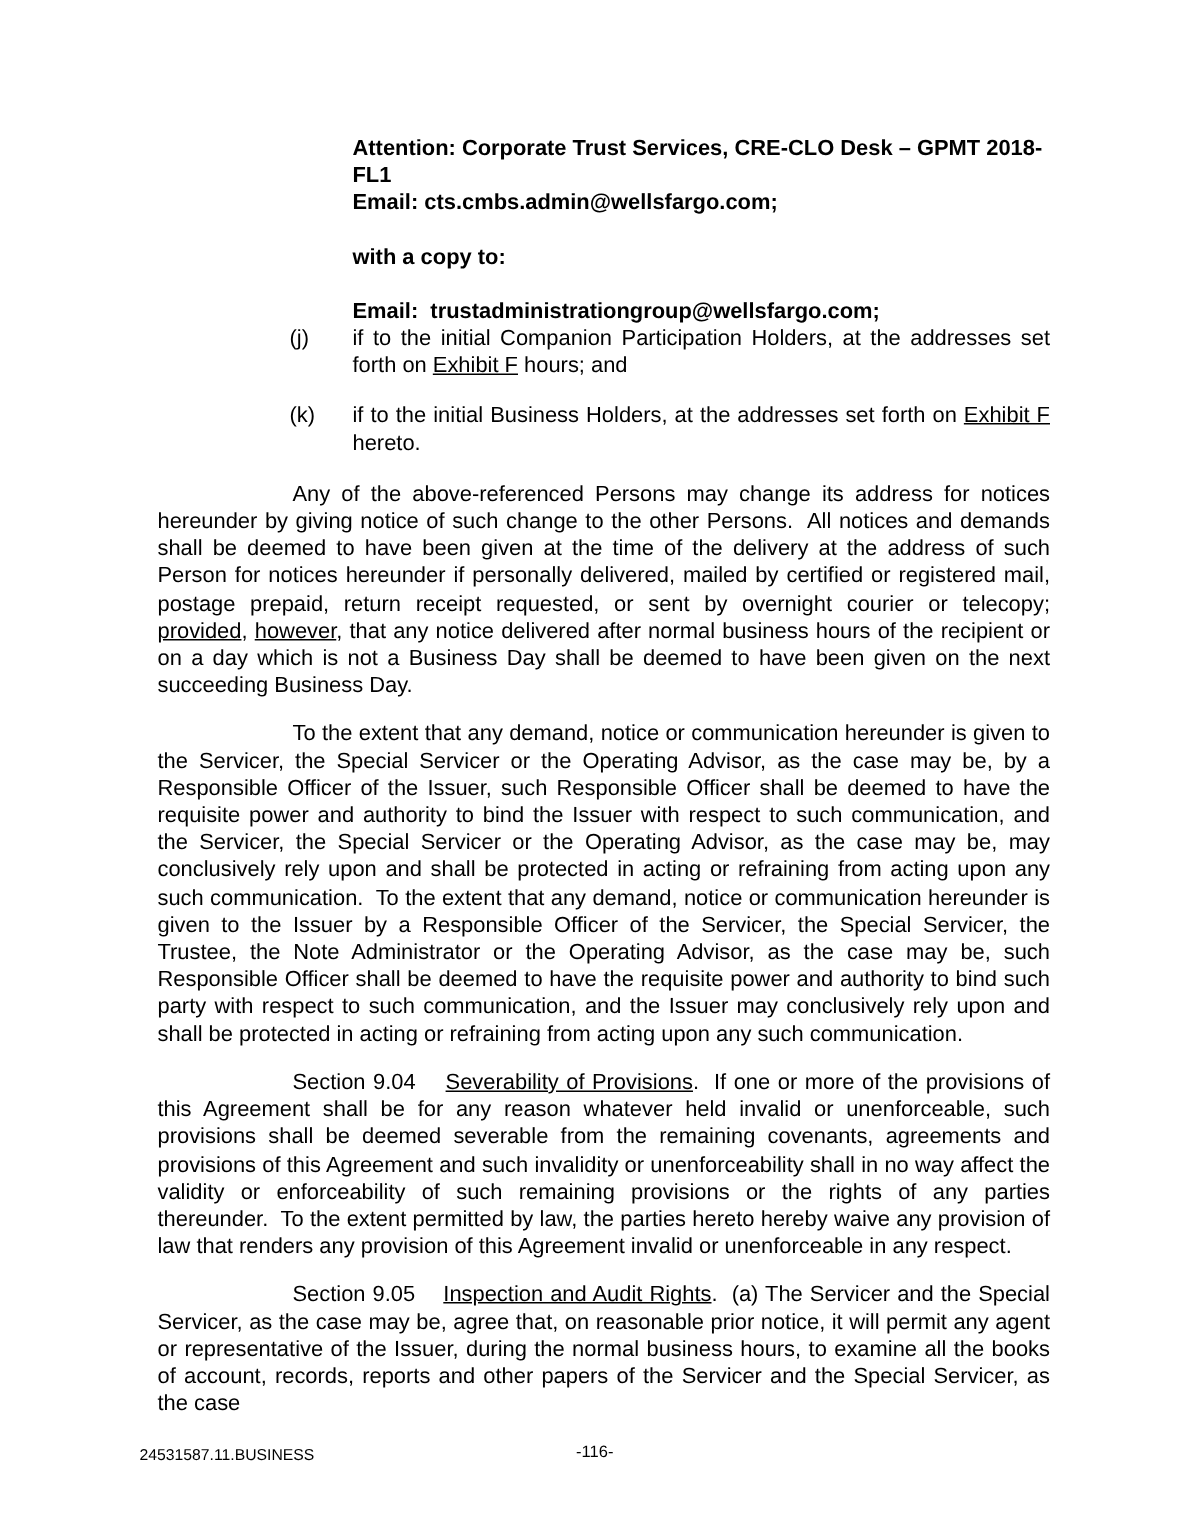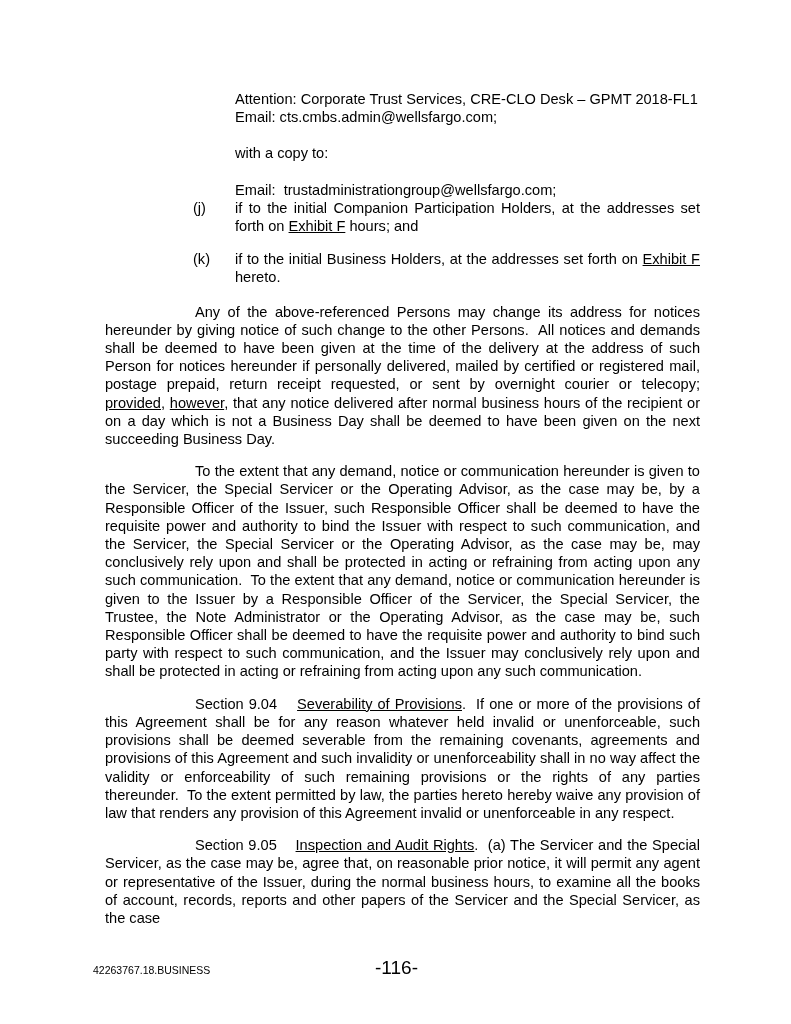--- a/index.html
+++ b/index.html
@@ -16,20 +16,21 @@
     font-family: "Liberation Sans", sans-serif;
     font-size: 14.6px;
     line-height: 18.2px;
     overflow: hidden;
   }
   .content {
     padding: 90px 91px 0 93px;
   }
   .notice-block {
     margin-left: 142px;
+    font-weight: bold;
   }
   .mb-18 { margin-bottom: 18px; }
   .mb-20 { }
   .list-item {
     display: flex;
     margin-left: 100px;
     margin-bottom: 15px;
   }
   .item-label {
     flex: 0 0 42px;
@@ -56,21 +57,21 @@
     left: 0;
     top: 4px;
     font-size: 10.5px;
     line-height: 12px;
   }
   .page-num {
     position: absolute;
     left: 50%;
     transform: translateX(-50%);
     top: 0;
-    font-size: 19px;
+    font-size: 11px;
     line-height: 16px;
   }
 </style>
 </head>
 <body>
 
 <div class="page">
   <div class="content">
 
     <div class="notice-block mb-18">
@@ -100,16 +101,16 @@
 
     <p class="para"><span>To the extent that any demand, notice or communication hereunder is given to the Servicer, the Special Servicer or the Operating Advisor, as the case may be, by a Responsible Officer of the Issuer, such Responsible Officer shall be deemed to have the requisite power and authority to bind the Issuer with respect to such communication, and the Servicer, the Special Servicer or the Operating Advisor, as the case may be, may conclusively rely upon and shall be protected in acting or refraining from acting upon any such communication.&nbsp; To the extent that any demand, notice or communication hereunder is given to the Issuer by a Responsible Officer of the Servicer, the Special Servicer, the Trustee, the Note Administrator or the Operating Advisor, as the case may be, such Responsible Officer shall be deemed to have the requisite power and authority to bind such party with respect to such communication, and the Issuer may conclusively rely upon and shall be protected in acting or refraining from acting upon any such communication.</span></p>
 
     <p class="para"><span>Section 9.04&nbsp;&nbsp;&nbsp; </span><span class="u">Severability of Provisions</span><span>.&nbsp; If one or more of the provisions of this Agreement shall be for any reason whatever held invalid or unenforceable, such provisions shall be deemed severable from the remaining covenants, agreements and provisions of this Agreement and such invalidity or unenforceability shall in no way affect the validity or enforceability of such remaining provisions or the rights of any parties thereunder.&nbsp; To the extent permitted by law, the parties hereto hereby waive any provision of law that renders any provision of this Agreement invalid or unenforceable in any respect.</span></p>
 
     <p class="para"><span>Section 9.05&nbsp;&nbsp;&nbsp; </span><span class="u">Inspection and Audit Rights</span><span>.&nbsp; (a) The Servicer and the Special Servicer, as the case may be, agree that, on reasonable prior notice, it will permit any agent or representative of the Issuer, during the normal business hours, to examine all the books of account, records, reports and other papers of the Servicer and the Special Servicer, as the case</span></p>
 
   </div>
 
   <div class="footer">
-    <span class="doc-id">42263767.18.BUSINESS</span>
+    <span class="doc-id">24531587.11.BUSINESS</span>
     <span class="page-num">-116-</span>
   </div>
 </div>
 
 </body></html>

